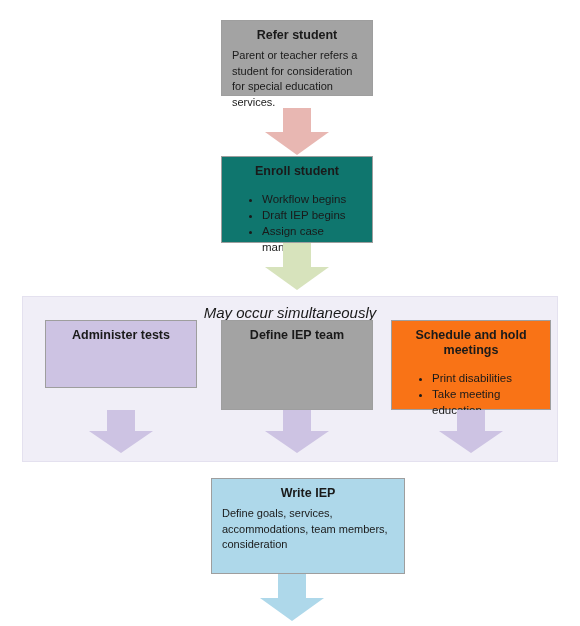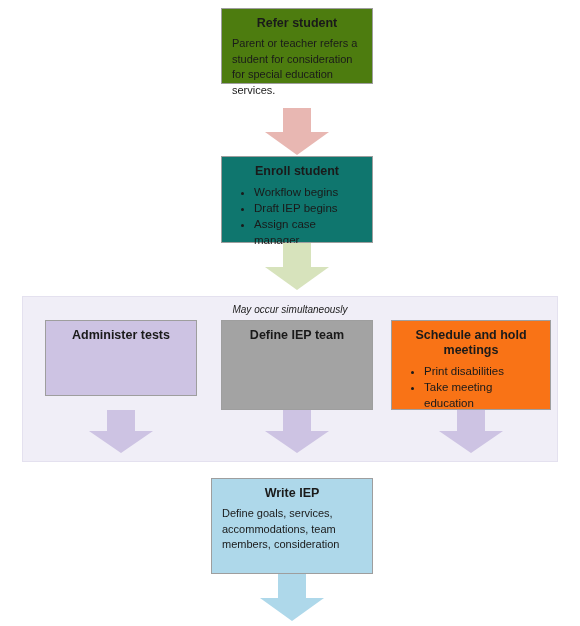--- a/index.html
+++ b/index.html
@@ -35,21 +35,21 @@
     color: #1a1a1a;
     line-height: 15px;
     margin-bottom: 5px;
   }
   .box-text {
     font-size: 11px;
     color: #1a1a1a;
     line-height: 15.5px;
   }
   .bullets {
-    margin: 4px;
+    margin: 12px;
     padding-left: 18px;
     font-size: 11.5px;
     color: #1a1a1a;
     line-height: 16px;
   }
   .bullets li {
     margin: 0;
     padding: 0;
   }
 
@@ -63,31 +63,31 @@
   .group-panel {
     position: absolute;
     box-sizing: border-box;
     background: #f0eef7;
     border: 1px solid #e4e1ef;
   }
   .group-label {
     position: absolute;
     width: 100%;
     text-align: center;
-    font-size: 10px;
+    font-size: 15px;
     font-style: italic;
     color: #1a1a1a;
   }
 </style>
 </head>
 <body>
 
 <div class="canvas">
 
-  <div class="box" style="left:221px; top:8px; width:152px; height:76px; background:#4d7c0f;">
+  <div class="box" style="left:221px; top:20px; width:152px; height:76px; background:#a3a3a3;">
     <div class="box-title">Refer student</div>
     <div class="box-text">Parent or teacher refers a student for consideration for special education services.</div>
   </div>
 
   <div class="arrow" style="left:258px; top:108px; width:78px; height:48px;">
     <svg width="78" height="48" viewBox="0 0 78 48">
       <polygon points="25,0 53,0 53,24 71,24 39,47 7,24 25,24" fill="#e8b7b2"></polygon>
     </svg>
   </div>
 
@@ -103,21 +103,21 @@
   <div class="arrow" style="left:258px; top:243px; width:78px; height:48px;">
     <svg width="78" height="48" viewBox="0 0 78 48">
       <polygon points="25,0 53,0 53,24 71,24 39,47 7,24 25,24" fill="#d7e3bc"></polygon>
     </svg>
   </div>
 
   <div class="group-panel" style="left:22px; top:296px; width:536px; height:166px;">
     <div class="group-label" style="top:7px; left:0;">May occur simultaneously</div>
   </div>
 
-  <div class="box" style="left:45px; top:320px; width:152px; height:76px; background:#cdc3e3;">
+  <div class="box" style="left:45px; top:320px; width:152px; height:68px; background:#cdc3e3;">
     <div class="box-title">Administer  tests</div>
   </div>
   <div class="arrow" style="left:82px; top:410px; width:78px; height:44px;">
     <svg width="78" height="44" viewBox="0 0 78 44">
       <polygon points="25,0 53,0 53,21 71,21 39,43 7,21 25,21" fill="#cdc3e3"></polygon>
     </svg>
   </div>
 
   <div class="box" style="left:221px; top:320px; width:152px; height:90px; background:#a3a3a3;">
     <div class="box-title">Define IEP team</div>
@@ -134,21 +134,21 @@
       <li>Print disabilities</li>
       <li>Take meeting education</li>
     </ul>
   </div>
   <div class="arrow" style="left:432px; top:410px; width:78px; height:44px;">
     <svg width="78" height="44" viewBox="0 0 78 44">
       <polygon points="25,0 53,0 53,21 71,21 39,43 7,21 25,21" fill="#cdc3e3"></polygon>
     </svg>
   </div>
 
-  <div class="box" style="left:211px; top:478px; width:162px; height:96px; background:#aed8ea;">
+  <div class="box" style="left:211px; top:478px; width:194px; height:96px; background:#aed8ea;">
     <div class="box-title">Write IEP</div>
     <div class="box-text">Define goals, services, accommodations, team members, consideration</div>
   </div>
   <div class="arrow" style="left:253px; top:574px; width:78px; height:48px;">
     <svg width="78" height="48" viewBox="0 0 78 48">
       <polygon points="25,0 53,0 53,24 71,24 39,47 7,24 25,24" fill="#aed8ea"></polygon>
     </svg>
   </div>
 
 </div>

